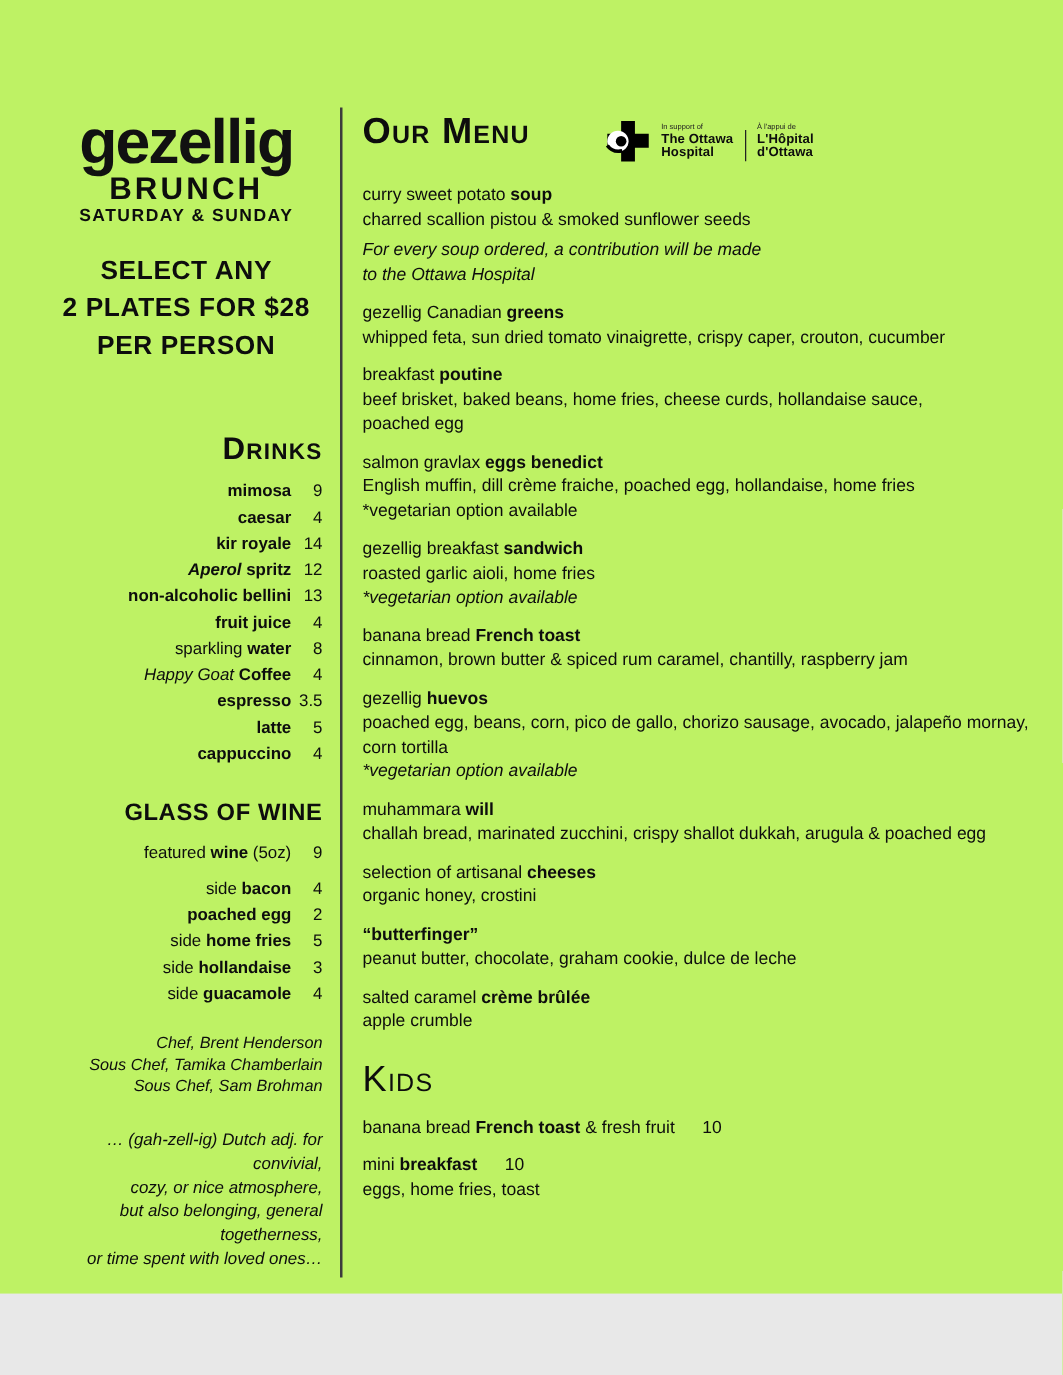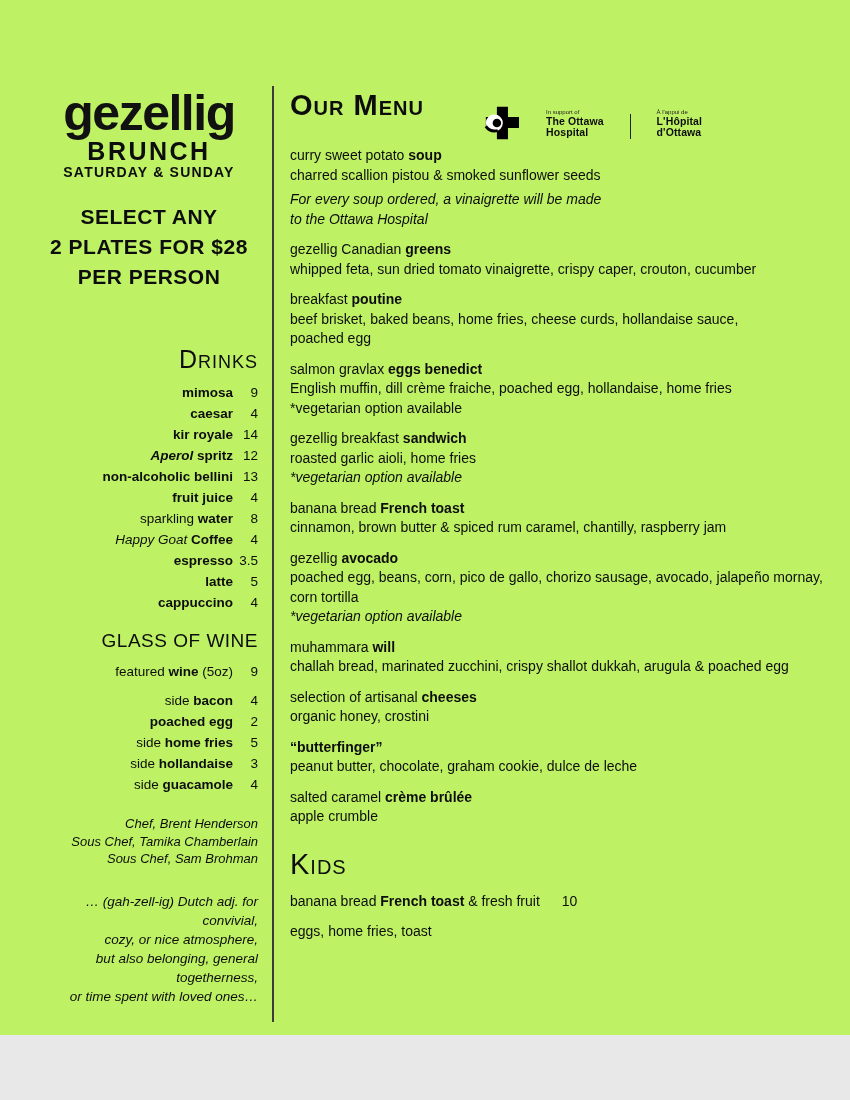--- a/index.html
+++ b/index.html
@@ -8,23 +8,23 @@
   .b{font-weight:bold;}
   .i{font-style:italic;}
 
   
   .left-col{position:absolute;left:40px;top:88px;width:218px;}
   .logo-block{text-align:center;}
   .wordmark{font-size:50px;line-height:50px;font-weight:bold;letter-spacing:-1.5px;color:#111;}
   .logo-line2{font-size:25px;line-height:26px;font-weight:bold;letter-spacing:2.5px;}
   .logo-line3{font-size:14px;line-height:16px;font-weight:bold;letter-spacing:1.2px;}
   .offer{margin-top:22px;text-align:center;font-size:21px;line-height:30px;font-weight:bold;letter-spacing:.5px;}
-  .sec-head{font-variant:small-caps;font-weight:normal;text-align:right;letter-spacing:1px;}
+  .sec-head{font-variant:small-caps;font-weight:bold;text-align:right;letter-spacing:1px;}
   .drinks-head{margin-top:52px;font-size:25px;line-height:30px;}
-  .wine-head{margin-top:16px;font-size:19px;line-height:24px;font-variant:normal;letter-spacing:.5px;}
+  .wine-head{margin-top:26px;font-size:19px;line-height:24px;font-variant:normal;letter-spacing:.5px;}
   .addons-head{margin-top:18px;font-size:25px;line-height:30px;}
   .lrows{margin-top:8px;}
   .lrow{display:flex;justify-content:flex-end;align-items:baseline;font-size:13.5px;line-height:21px;}
   .lprice{min-width:20px;margin-left:5px;text-align:right;}
   .chefs{margin-top:20px;text-align:right;font-size:13px;line-height:17.5px;font-style:italic;}
   .definition{margin-top:24px;text-align:right;font-size:13.5px;line-height:19px;font-style:italic;}
 
   
   .vdivider{position:absolute;left:272px;top:86px;width:2px;height:936px;background:#3c3c3c;}
 
@@ -32,21 +32,21 @@
   .right-col{position:absolute;left:290px;top:88px;width:545px;}
   .menu-head{font-variant:small-caps;font-weight:bold;font-size:29px;line-height:34px;letter-spacing:1px;}
   .kids-head{font-variant:small-caps;font-weight:normal;font-size:29px;line-height:34px;letter-spacing:1px;margin-top:20px;}
   .mitem{margin-top:11px;}
   #menu-items .mitem:first-child{margin-top:24px;}
   .mtitle,.mdesc,.mnote{font-size:14px;line-height:19.5px;white-space:nowrap;}
   .mnote.gap{margin-top:5px;}
   .kprice{margin-left:22px;}
 
   
-  .hospital{position:absolute;left:194px;top:18px;display:flex;align-items:center;gap:26px;}
+  .hospital{position:absolute;left:194px;top:8px;display:flex;align-items:center;gap:9px;}
   .hosp-text{display:flex;flex-direction:column;}
   .hosp-tiny{font-size:6px;line-height:8px;color:#222;}
   .hosp-name{font-size:10.5px;line-height:11px;font-weight:bold;letter-spacing:.1px;}
   .hosp-sep{width:1px;height:25px;background:#222;margin-top:6px;}
 </style>
 </head>
 <body>
 
 <div class="page">
 
@@ -177,21 +177,21 @@
         <span class="hosp-tiny">À l'appui de</span>
         <span class="hosp-name">L'Hôpital</span>
         <span class="hosp-name">d'Ottawa</span>
       </div>
     </div>
 
     <div id="menu-items">
         <div class="mitem">
           <div class="mtitle"><span>curry sweet potato </span><span class="b ">soup</span></div>
           <div class="mdesc">charred scallion pistou &amp; smoked sunflower seeds</div>
-          <div class="mnote i gap">For every soup ordered, a vinaigrette will be made</div>
+          <div class="mnote i gap">For every soup ordered, a contribution will be made</div>
           <div class="mnote i">to the Ottawa Hospital</div>
         </div>
         <div class="mitem">
           <div class="mtitle"><span>gezellig Canadian </span><span class="b ">greens</span></div>
           <div class="mdesc">whipped feta, sun dried tomato vinaigrette, crispy caper, crouton, cucumber</div>
         </div>
         <div class="mitem">
           <div class="mtitle"><span>breakfast </span><span class="b ">poutine</span></div>
           <div class="mdesc">beef brisket, baked beans, home fries, cheese curds, hollandaise sauce,</div>
           <div class="mdesc">poached egg</div>
@@ -204,21 +204,21 @@
         <div class="mitem">
           <div class="mtitle"><span>gezellig breakfast </span><span class="b ">sandwich</span></div>
           <div class="mdesc">roasted garlic aioli, home fries</div>
           <div class="mnote i">*vegetarian option available</div>
         </div>
         <div class="mitem">
           <div class="mtitle"><span>banana bread </span><span class="b ">French toast</span></div>
           <div class="mdesc">cinnamon, brown butter &amp; spiced rum caramel, chantilly, raspberry jam</div>
         </div>
         <div class="mitem">
-          <div class="mtitle"><span>gezellig </span><span class="b ">avocado</span></div>
+          <div class="mtitle"><span>gezellig </span><span class="b ">huevos</span></div>
           <div class="mdesc">poached egg, beans, corn, pico de gallo, chorizo sausage, avocado, jalapeño mornay,</div>
           <div class="mdesc">corn tortilla</div>
           <div class="mnote i">*vegetarian option available</div>
         </div>
         <div class="mitem">
           <div class="mtitle"><span>muhammara </span><span class="b ">will</span></div>
           <div class="mdesc">challah bread, marinated zucchini, crispy shallot dukkah, arugula &amp; poached egg</div>
         </div>
         <div class="mitem">
           <div class="mtitle"><span>selection of artisanal </span><span class="b ">cheeses</span></div>
@@ -233,18 +233,19 @@
           <div class="mdesc">apple crumble</div>
         </div>
       </div>
 
     <div class="kids-head">Kids</div>
     <div id="kids-items">
         <div class="mitem">
           <div class="mtitle"><span>banana bread </span><span class="b ">French toast</span><span> &amp; fresh fruit</span><span class="kprice">10</span></div>
         </div>
         <div class="mitem">
+          <div class="mtitle"><span>mini </span><span class="b ">breakfast</span><span class="kprice">10</span></div>
           <div class="mdesc">eggs, home fries, toast</div>
         </div>
       </div>
   </div>
 
 </div>
 
 </body></html>

